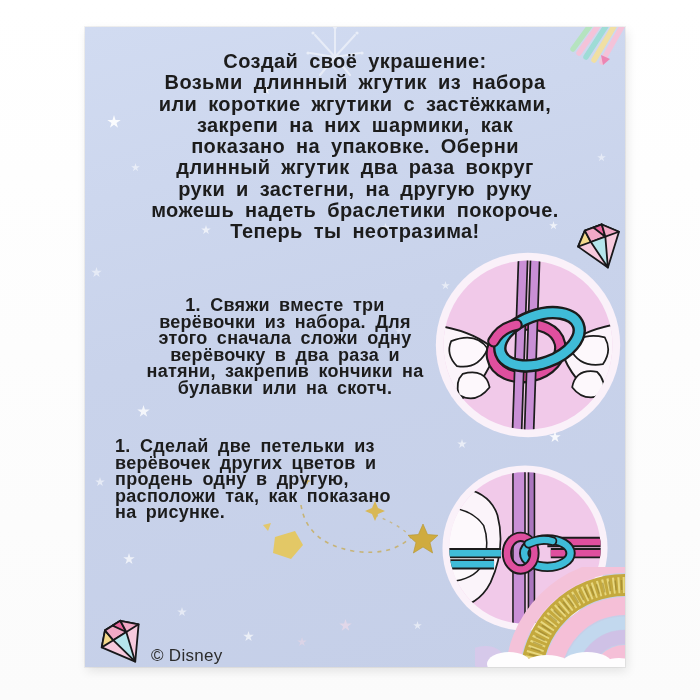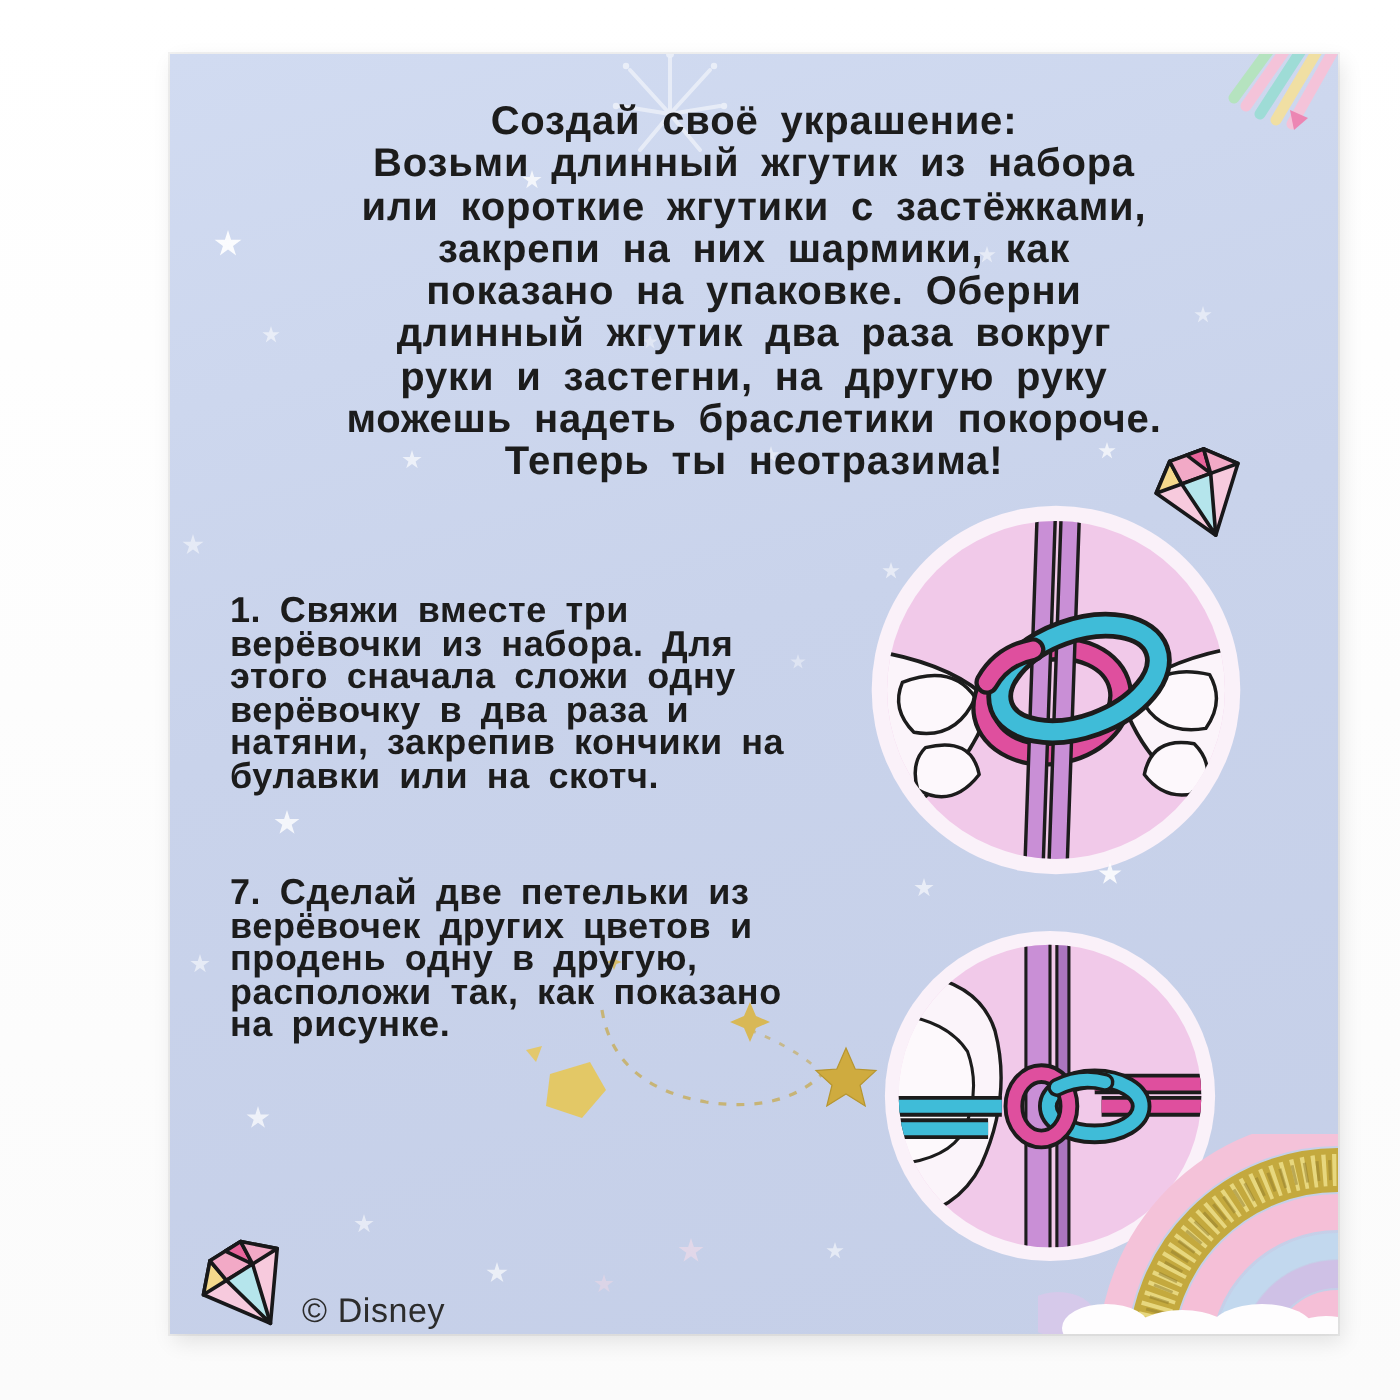--- a/index.html
+++ b/index.html
@@ -1,28 +1,28 @@
 <!DOCTYPE html>
 <html><head>
 <meta charset="utf-8">
 <style>
   html,body{margin:0;padding:0;}
   body{width:700px;height:700px;background:#fdfdfd;font-family:"Liberation Sans","DejaVu Sans",sans-serif;overflow:hidden;}
   .page{position:relative;width:700px;height:700px;background:linear-gradient(180deg,#ffffff 0%,#fbfbfb 100%);}
   .card{position:absolute;left:85px;top:27px;width:540px;height:640px;overflow:hidden;
         background:linear-gradient(165deg,#d1dbf1 0%,#c9d3eb 45%,#c5cfe8 100%);
-        box-shadow:0 0 0 1px rgba(0,0,0,.05),2px 4px 10px rgba(0,0,0,.10);padding-left:44px;}
+        box-shadow:0 0 0 1px rgba(0,0,0,.05),2px 4px 10px rgba(0,0,0,.10);}
   .intro{position:absolute;left:8px;right:8px;top:24px;z-index:3;
          text-align:center;font-weight:bold;font-size:20px;line-height:21.3px;
          letter-spacing:.4px;word-spacing:5px;color:#1c1c1c;white-space:pre-line;}
   .heading{position:absolute;left:28px;top:217px;z-index:3;font-weight:bold;font-size:20px;
            letter-spacing:1.2px;word-spacing:4px;color:#1c1c1c;}
   .step{position:absolute;left:30px;width:340px;z-index:3;font-weight:bold;font-size:18px;
         line-height:16.6px;letter-spacing:.3px;word-spacing:4px;color:#1c1c1c;white-space:pre-line;}
-  .step1{top:270px;}
+  .step1{top:270px;text-align:center;}
   .step2{top:411px;}
   .step3{top:533px;}
   .circle{position:absolute;}
   .c1{left:347px;top:222px;width:192px;height:192px;}
   .c2{left:354px;top:435px;width:172px;height:172px;}
   .stripes{position:absolute;right:0;top:0;width:64px;height:64px;}
   .rainbow{position:absolute;right:0;bottom:0;width:150px;height:100px;}
   .diamond{position:absolute;width:58px;height:58px;}
   .d-tr{left:487px;top:190px;}
   .d-bl{left:10px;top:586px;}
@@ -79,21 +79,21 @@
 можешь надеть браслетики покороче.
 Теперь ты неотразима!</div>
 
 
     <div class="step step1">1. Свяжи вместе три
 верёвочки из набора. Для
 этого сначала сложи одну
 верёвочку в два раза и
 натяни, закрепив кончики на
 булавки или на скотч.</div>
-    <div class="step step2">7. Сделай две петельки из
+    <div class="step step2">1. Сделай две петельки из
 верёвочек других цветов и
 продень одну в другую,
 расположи так, как показано
 на рисунке.</div>
 
     <svg class="circle c1" viewBox="0 0 200 200">
       <defs>
           <clipPath id="cc1">
             <circle cx="100" cy="100" r="88"></circle>
           </clipPath>

